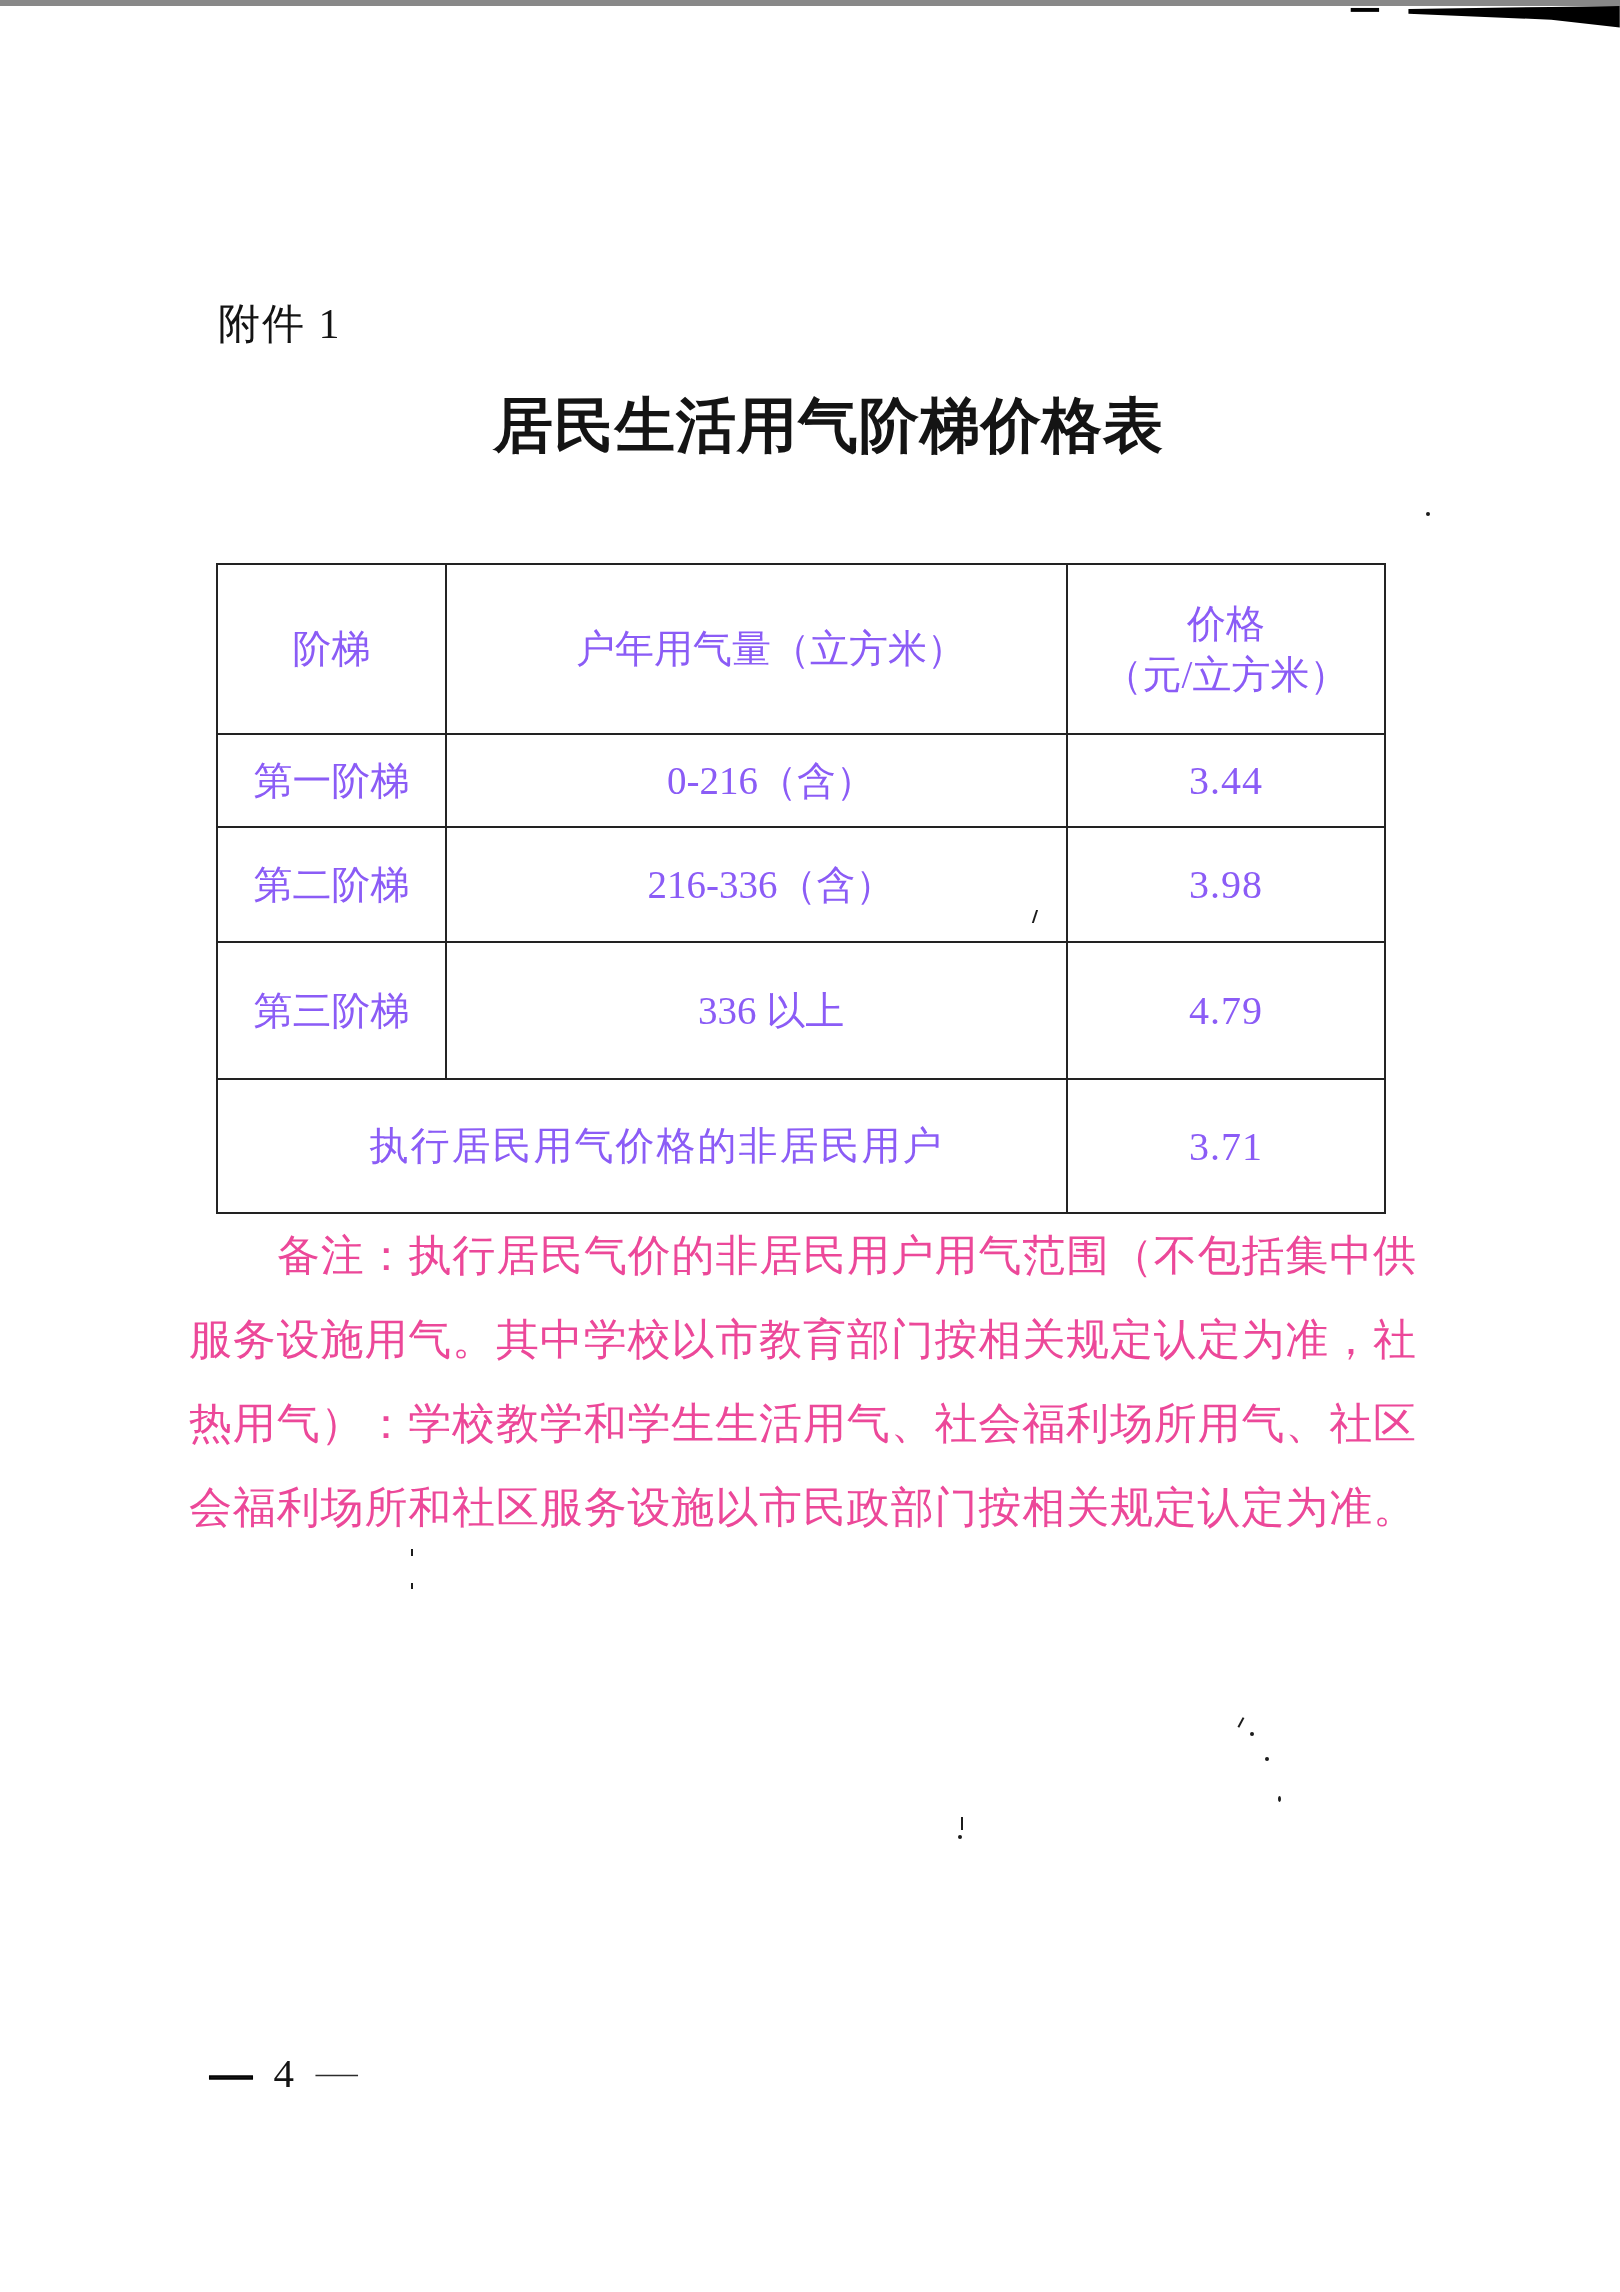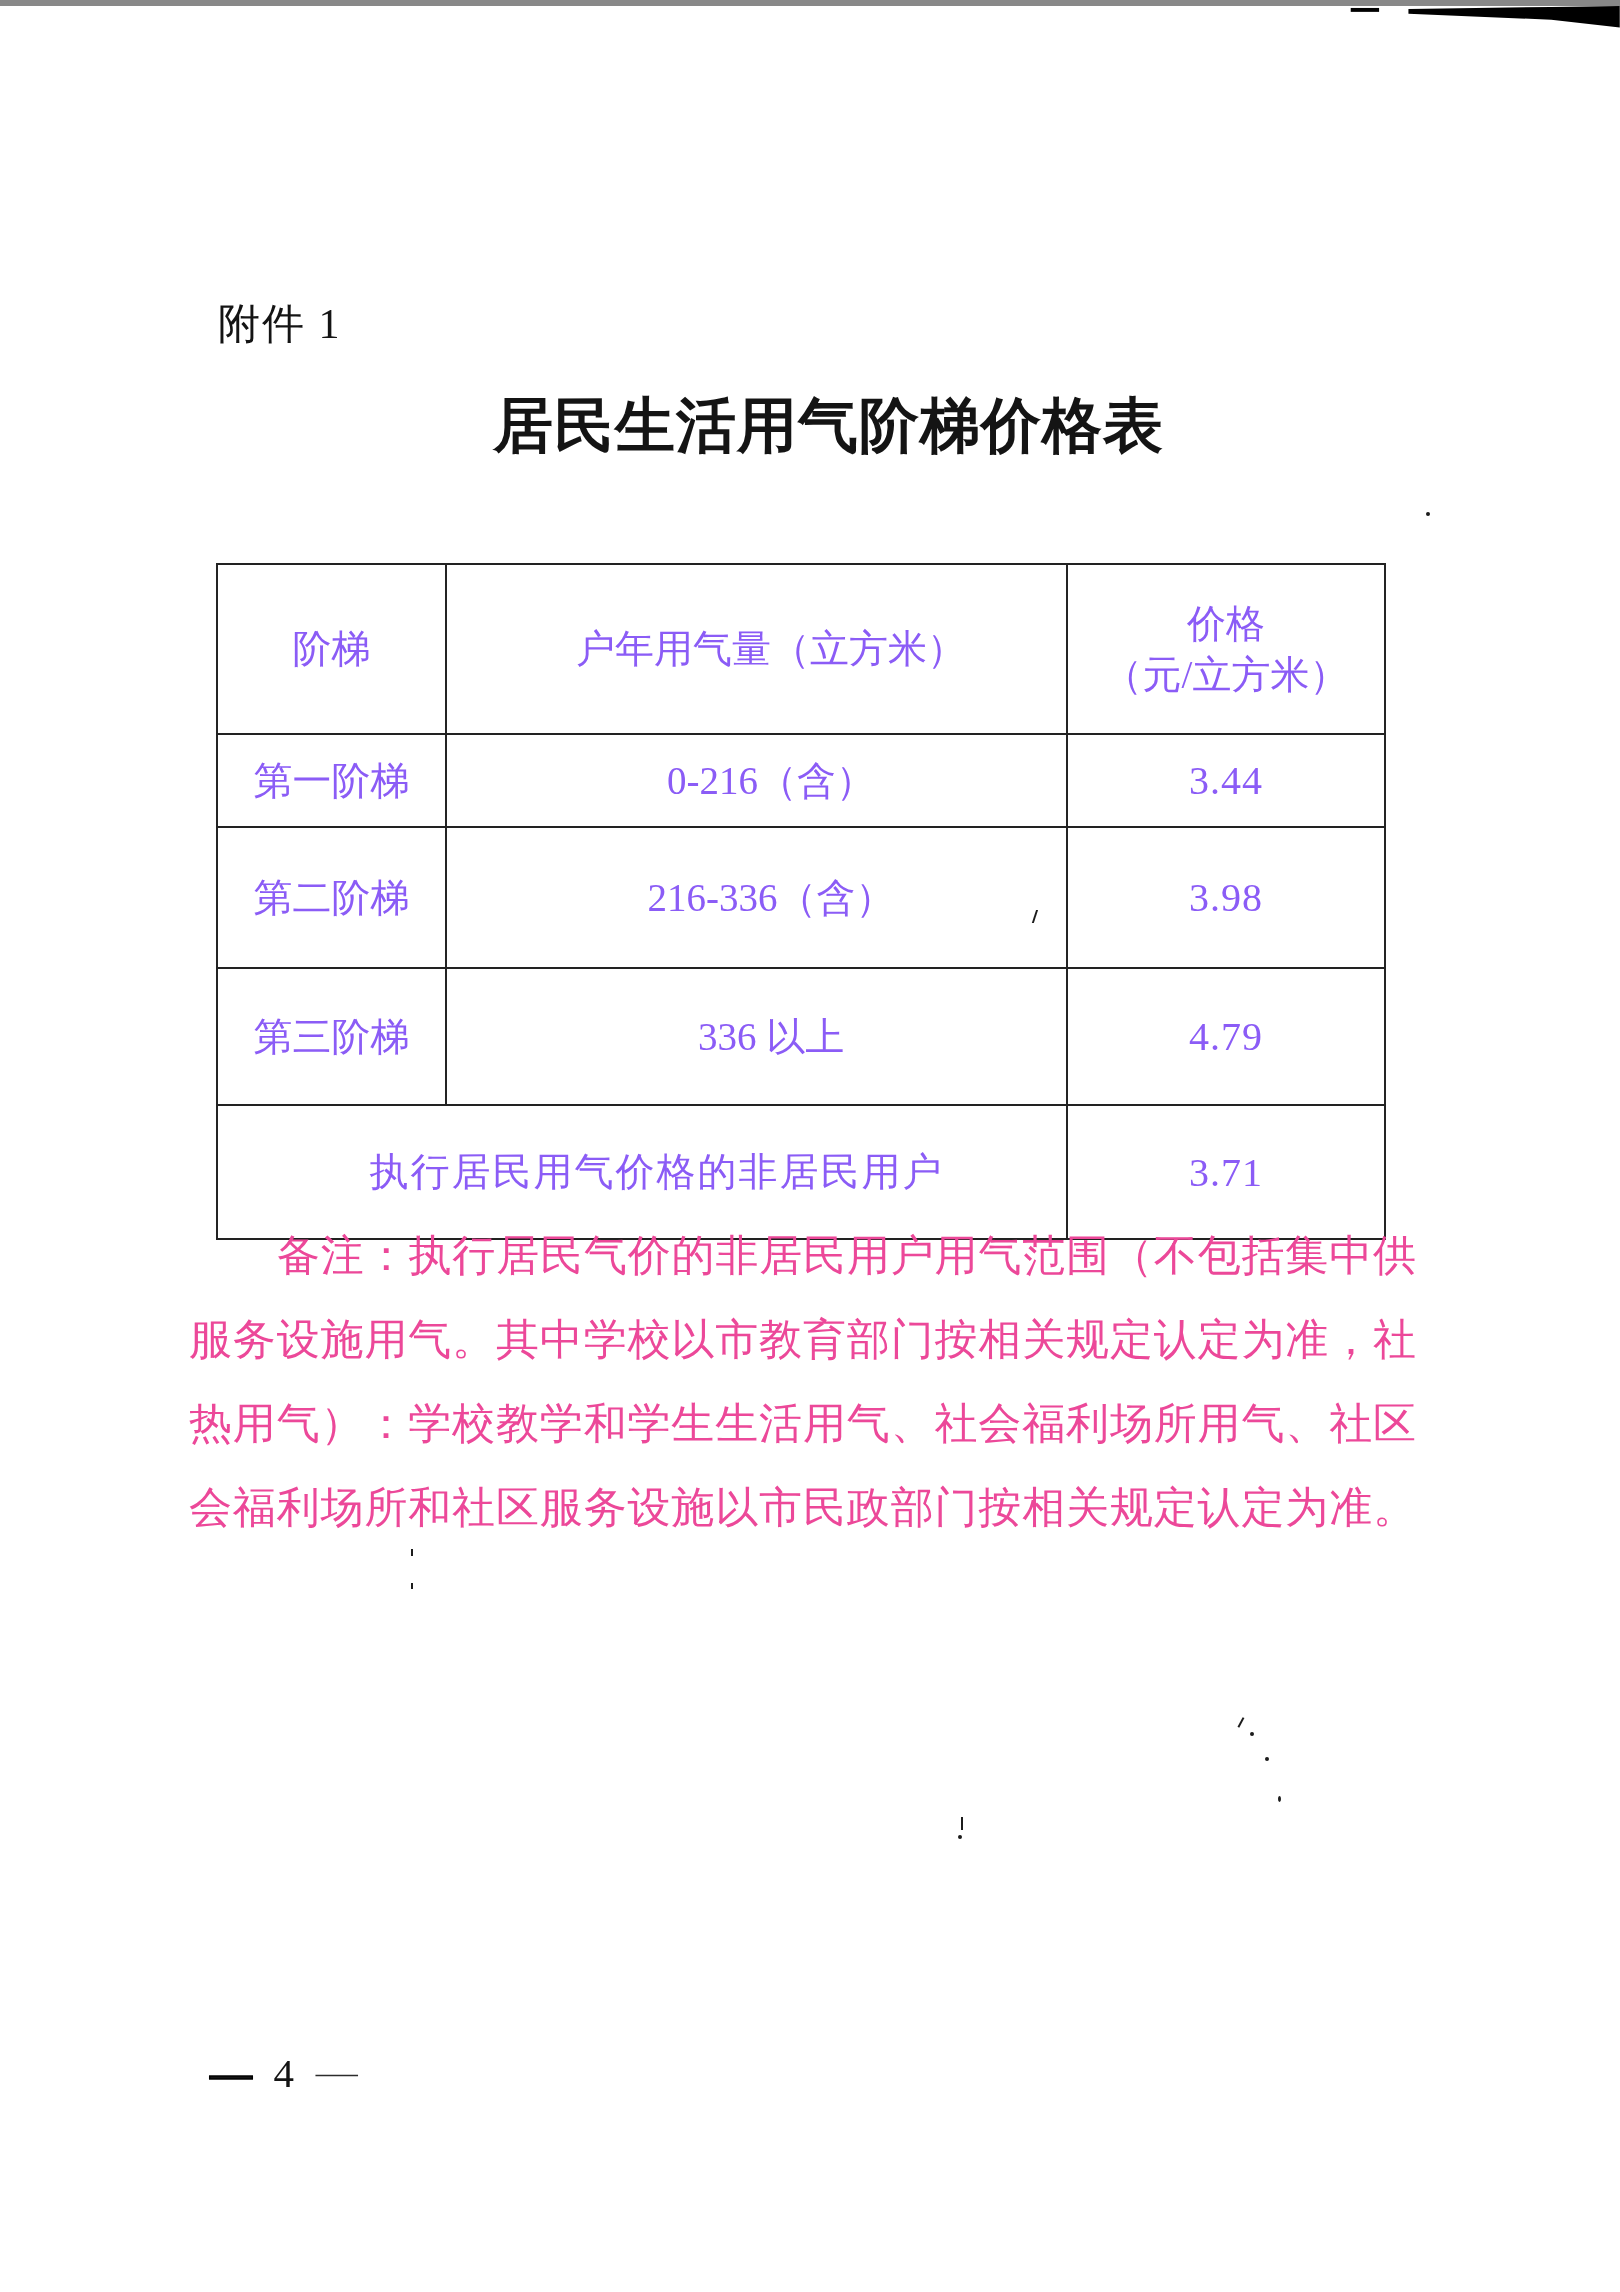--- a/index.html
+++ b/index.html
@@ -107,21 +107,21 @@
         <td>
           <div class="hdr-price-line">价格</div>
           <div class="hdr-price-line">（元/立方米）</div>
         </td>
       </tr>
       <tr style="height:93px">
         <td>第一阶梯</td>
         <td class="col-usage">0-216（含）</td>
         <td class="price-val">3.44</td>
       </tr>
-      <tr style="height:141px">
+      <tr style="height:115px">
         <td>第二阶梯</td>
         <td class="col-usage">216-336（含）</td>
         <td class="price-val">3.98</td>
       </tr>
       <tr style="height:137px">
         <td>第三阶梯</td>
         <td class="col-usage">336 以上</td>
         <td class="price-val">4.79</td>
       </tr>
       <tr style="height:134px">

